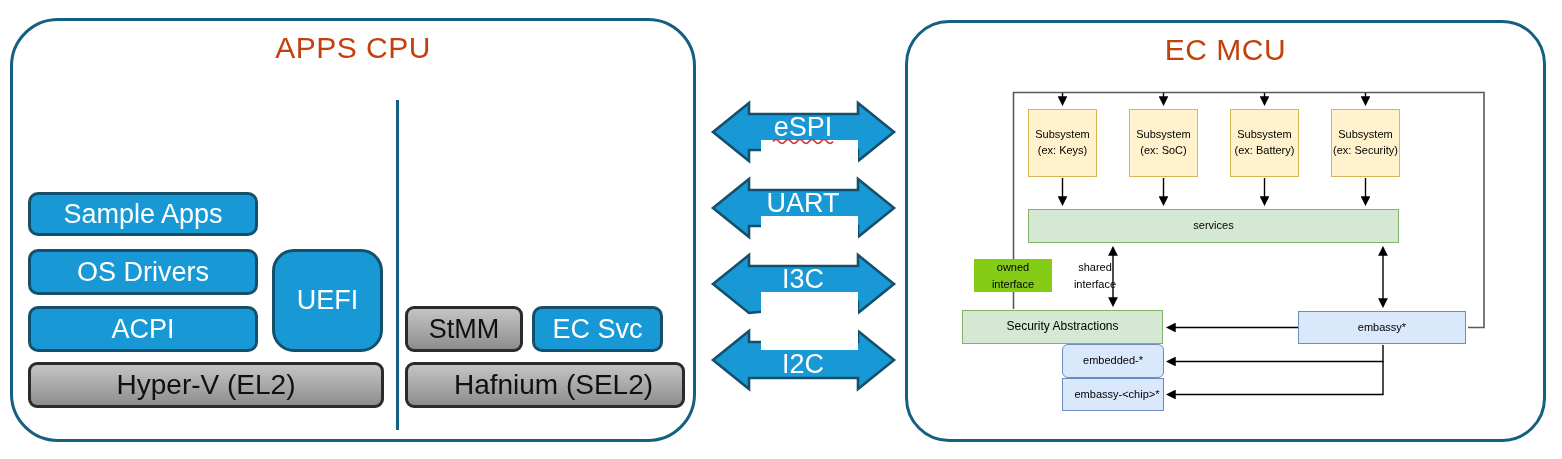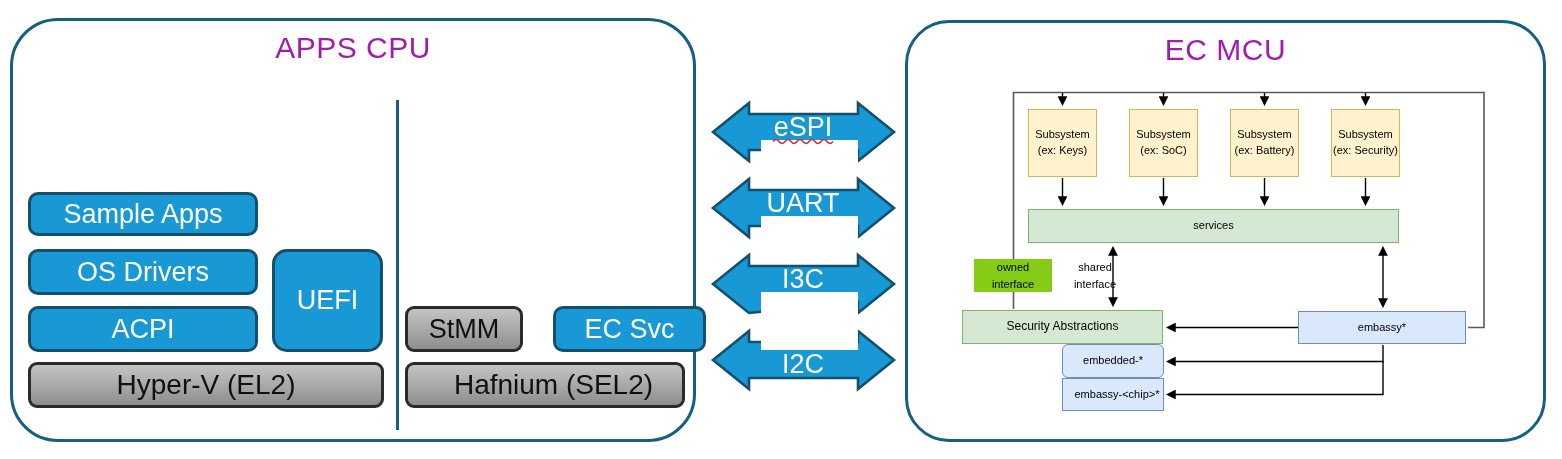--- a/index.html
+++ b/index.html
@@ -9,21 +9,21 @@
     background:#fff; overflow:hidden;
   }
   
   .big-container {
     position:absolute; box-sizing:border-box;
     border:3px solid var(--container-border,#156082);
     border-radius:48px; background:#fff;
   }
   .big-title {
     position:absolute; top:10px; left:0; width:100%;
-    text-align:center; font-size:30px; color:#a21caf; letter-spacing:.5px;
+    text-align:center; font-size:30px; color:#c2410c; letter-spacing:.5px;
   }
   #divider {
     position:absolute; left:396px; top:100px; width:3px; height:330px;
     background:var(--container-border,#156082);
   }
   
   .blue-box, .gray-box {
     position:absolute; box-sizing:border-box;
     display:flex; align-items:center; justify-content:center;
     font-size:27px; white-space:nowrap;
@@ -65,24 +65,24 @@
 <div id="canvas">
 
   <div class="big-container" style="left:10px; top:18px; width:686px; height:424px;">
     <div class="big-title">APPS CPU</div>
   </div>
   <div id="divider"></div>
 
   <div class="blue-box" style="left:28px; top:192px; width:230px; height:44px;">Sample Apps</div>
   <div class="blue-box" style="left:28px; top:249px; width:230px; height:46px;">OS Drivers</div>
   <div class="blue-box" style="left:28px; top:306px; width:230px; height:46px;">ACPI</div>
-  <div class="blue-box" style="left:272px; top:249px; width:111px; height:103px; border-radius:15px;">UEFI</div>
+  <div class="blue-box" style="left:272px; top:249px; width:111px; height:103px; border-radius:22px;">UEFI</div>
   <div class="gray-box" style="left:28px; top:362px; width:356px; height:46px; font-size:28px;">Hyper-V (EL2)</div>
   <div class="gray-box" style="left:405px; top:306px; width:118px; height:46px;">StMM</div>
-  <div class="blue-box" style="left:553px; top:306px; width:153px; height:46px;">EC Svc</div>
+  <div class="blue-box" style="left:532px; top:306px; width:131px; height:46px;">EC Svc</div>
   <div class="gray-box" style="left:405px; top:362px; width:280px; height:46px; font-size:28px;padding-left:17px;">Hafnium (SEL2)</div>
 
   <div class="bus" style="top:100px;">
     <svg width="185" height="64" viewBox="0 0 185 64">
       <polygon points="2,32 38,3 38,14 147,14 147,3 183,32 147,61 147,50 38,50 38,61" style="fill:var(--box-blue,#1899D5); stroke:var(--box-blue-border,#14506C); stroke-width:2.6;"></polygon>
       <rect x="50" y="40" width="97" height="34" fill="#fff"></rect>
       <text x="92" y="36">eSPI</text>
       <path d="M62,41.5 q3,-4 6,0 t6,0 t6,0 t6,0 t6,0 t6,0 t6,0 t6,0 t6,0 t6,0" style="fill:none; stroke:var(--spellcheck-red,#D13438); stroke-width:1.6;"></path>
     </svg>
   </div>

